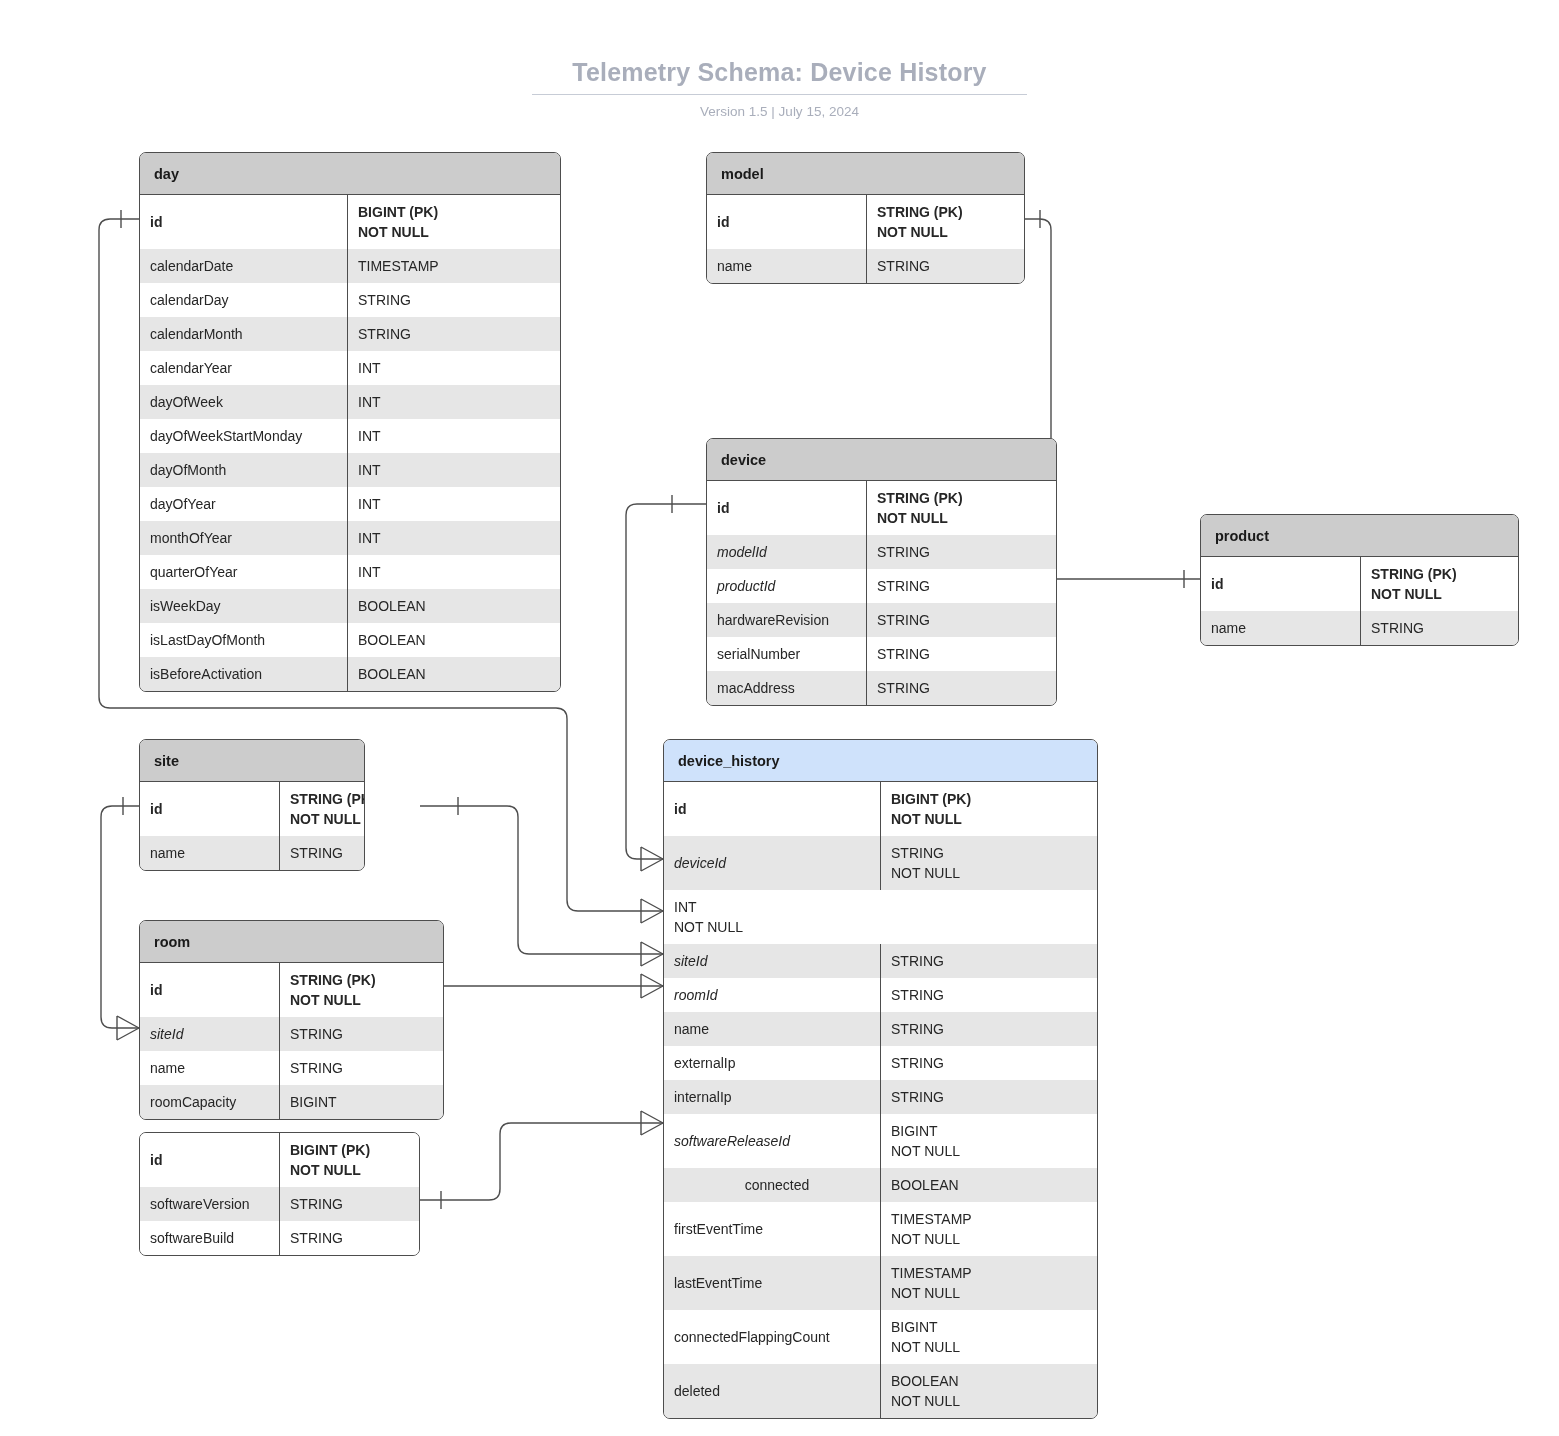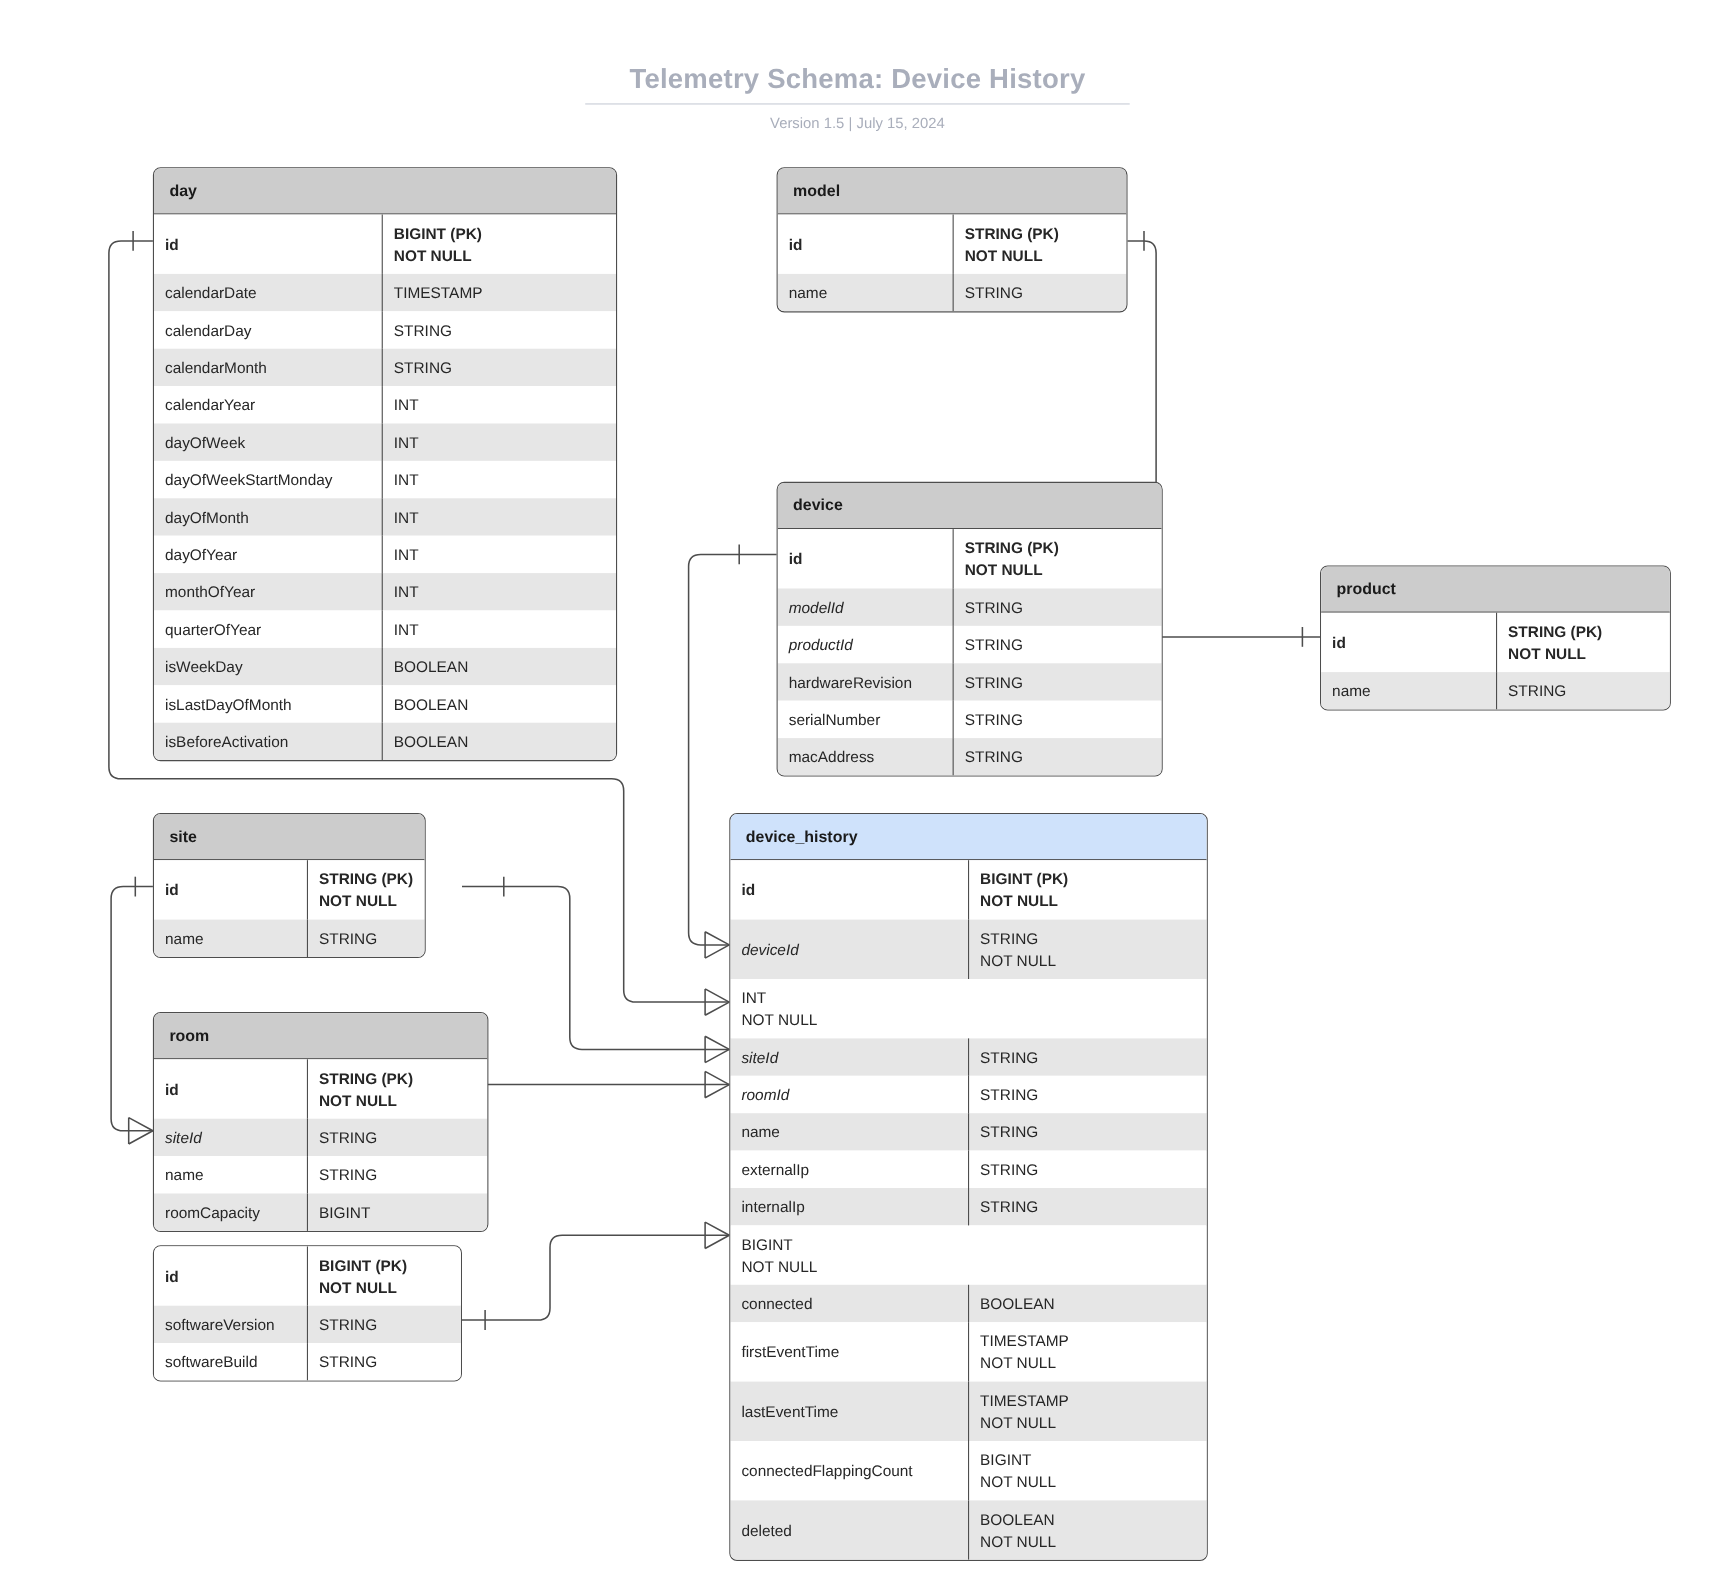--- a/index.html
+++ b/index.html
@@ -292,21 +292,21 @@
             </div>
           </div>
           <div class="row alt">
             <div class="cell-name" style="width: 160px; min-width: 160px;">name</div>
             <div class="cell-type" style="flex: 1 1 auto;">
               <span class="typeline">STRING</span>
             </div>
           </div>
         </div>
       </div>
-      <div class="entity" style="left: 139px; top: 739px; width: 248px;">
+      <div class="entity" style="left: 139px; top: 739px; width: 226px;">
         <div class="entity-header">site</div>
         <div class="rows">
           <div class="row">
             <div class="cell-name pk" style="width: 140px; min-width: 140px;">id</div>
             <div class="cell-type pk" style="flex: 1 1 auto;">
               <span class="typeline">STRING (PK)</span>
               <span class="typeline">NOT NULL</span>
             </div>
           </div>
           <div class="row alt">
@@ -417,27 +417,28 @@
               <span class="typeline">STRING</span>
             </div>
           </div>
           <div class="row alt">
             <div class="cell-name" style="width: 217px; min-width: 217px;">internalIp</div>
             <div class="cell-type" style="flex: 1 1 auto;">
               <span class="typeline">STRING</span>
             </div>
           </div>
           <div class="row">
+            <div class="cell-name fk" style="width: 217px; min-width: 217px;">softwareReleaseId</div>
             <div class="cell-type" style="flex: 1 1 auto;">
               <span class="typeline">BIGINT</span>
               <span class="typeline">NOT NULL</span>
             </div>
           </div>
           <div class="row alt">
-            <div class="cell-name" style="width: 217px; min-width: 217px;">connected</div>
+            <div class="cell-name" style="width: 217px; min-width: 217px; text-align: center;">connected</div>
             <div class="cell-type" style="flex: 1 1 auto;">
               <span class="typeline">BOOLEAN</span>
             </div>
           </div>
           <div class="row">
             <div class="cell-name" style="width: 217px; min-width: 217px;">firstEventTime</div>
             <div class="cell-type" style="flex: 1 1 auto;">
               <span class="typeline">TIMESTAMP</span>
               <span class="typeline">NOT NULL</span>
             </div>

